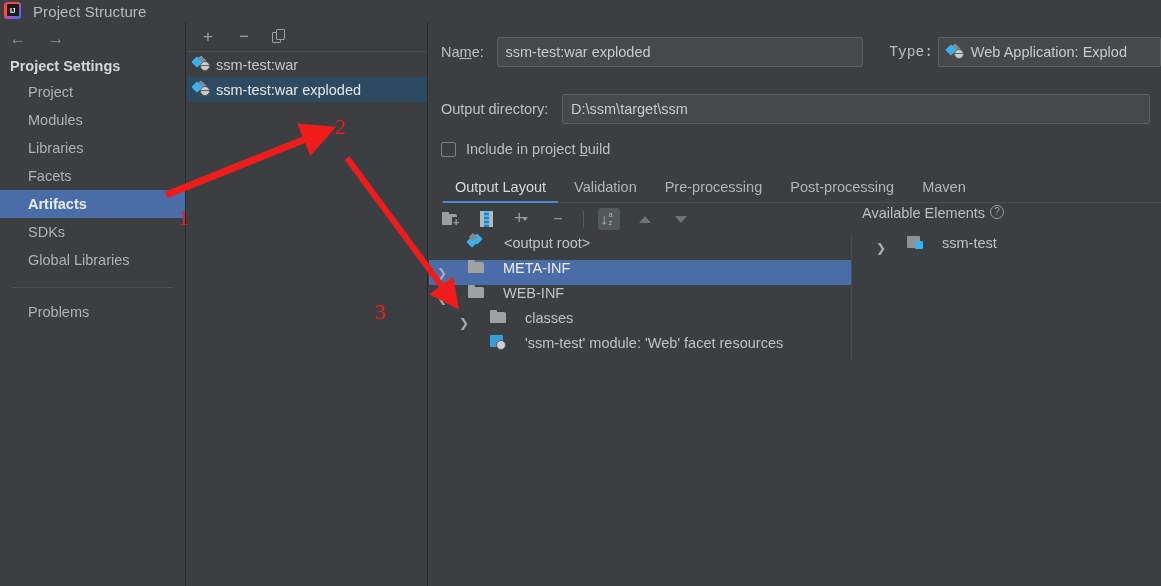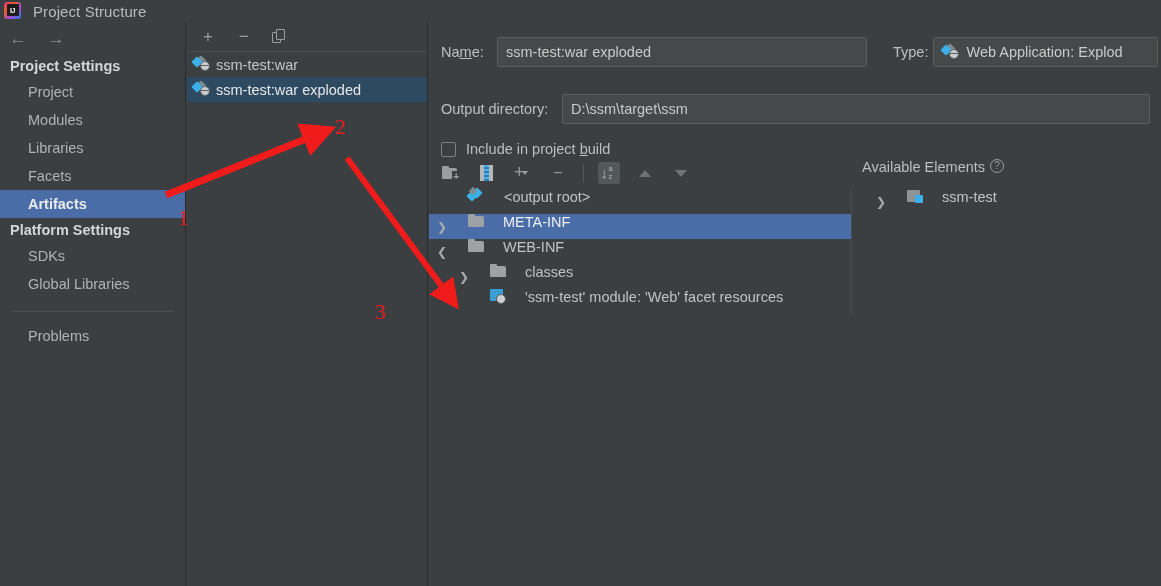--- a/index.html
+++ b/index.html
@@ -272,21 +272,20 @@
       <div class="nav-arrow">→</div>
     </div>
 
     <div class="section-header">Project Settings</div>
     <div class="nav-item">Project</div>
     <div class="nav-item">Modules</div>
     <div class="nav-item">Libraries</div>
     <div class="nav-item">Facets</div>
     <div class="nav-item selected">Artifacts</div>
 
-    <div class="section-header">Platform Settings</div>
     <div class="nav-item">SDKs</div>
     <div class="nav-item">Global Libraries</div>
 
     <div class="sidebar-divider"></div>
     <div class="nav-item">Problems</div>
   </div>
 
   <div class="artifact-panel">
     <div class="artifact-toolbar">
       <div class="tb-icon">+</div>
@@ -315,41 +314,48 @@
       </span>
       <span>ssm-test:war exploded</span>
     </div>
   </div>
 
   <div class="detail">
 
     <div class="field-row">
       <span class="field-label" style="width:68px; padding-left:12px;">Na<u>m</u>e:</span>
       <span class="text-input" style="width:370px;">ssm-test:war exploded</span>
-      <span class="field-label" style="margin-left:26px;">Type:</span>
+      <span class="field-label" style="margin-left:26px;font-family:Liberation Mono, monospace;">Type:</span>
       <span class="combo-input" style="width:225px; margin-left:5px;">
         <span class="war-icon">
           <span class="d2"></span>
             <span class="d1"></span>
             <span class="globe"></span>
         </span>
         <span>Web Application: Explod</span>
       </span>
     </div>
 
     <div class="field-row" style="margin-top:25px;">
       <span class="field-label" style="width:133px; padding-left:12px;">Output directory:</span>
       <span class="text-input" style="width:588px;">D:\ssm\target\ssm</span>
     </div>
 
     <div class="checkbox-row">
       <span class="checkbox"></span>
       <span class="checkbox-label">Include in project <u>b</u>uild</span>
     </div>
 
+    <div class="tabs">
+      <div class="tab active">Output Layout</div>
+      <div class="tab">Validation</div>
+      <div class="tab">Pre-processing</div>
+      <div class="tab">Post-processing</div>
+      <div class="tab">Maven</div>
+    </div>
 
     <div style="display:flex; align-items:center;">
       <div class="layout-toolbar" style="width:422px;">
         <div class="lt-btn">
           <span class="folder-plus">
             <span class="tab-top"></span>
               <span class="body"></span>
               <span class="plus">+</span>
           </span>
         </div>

